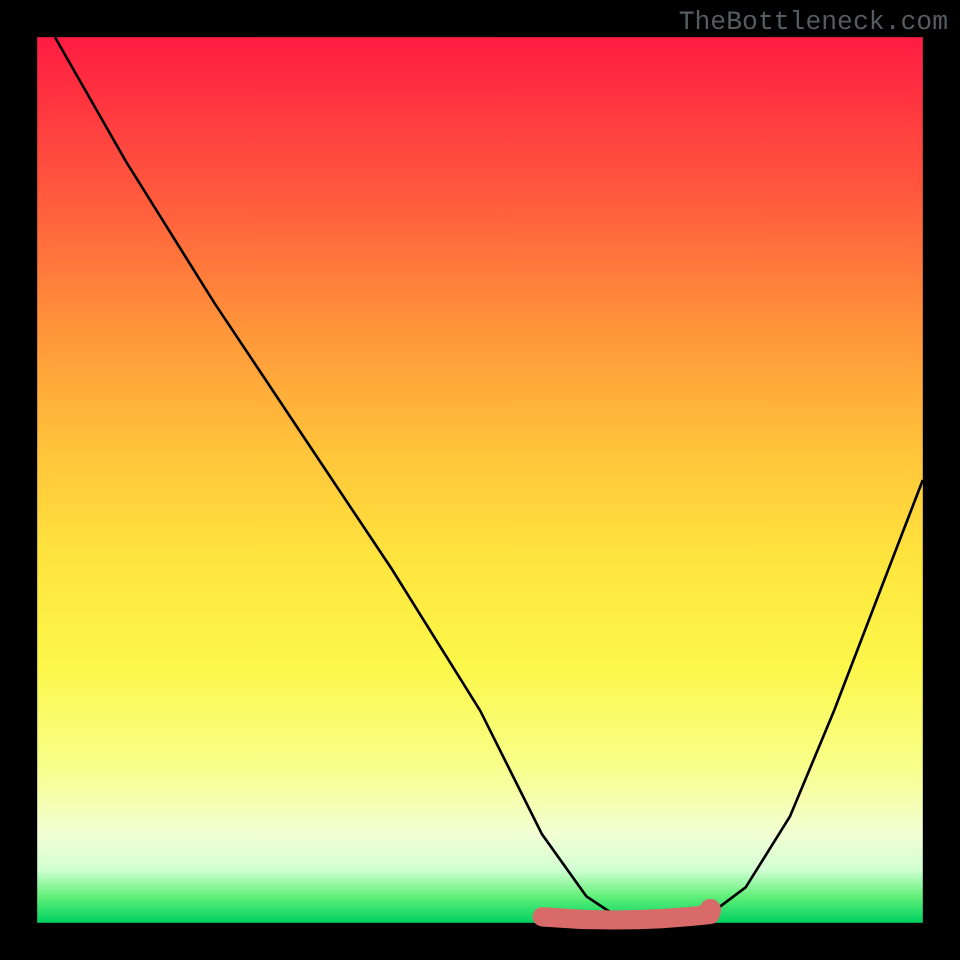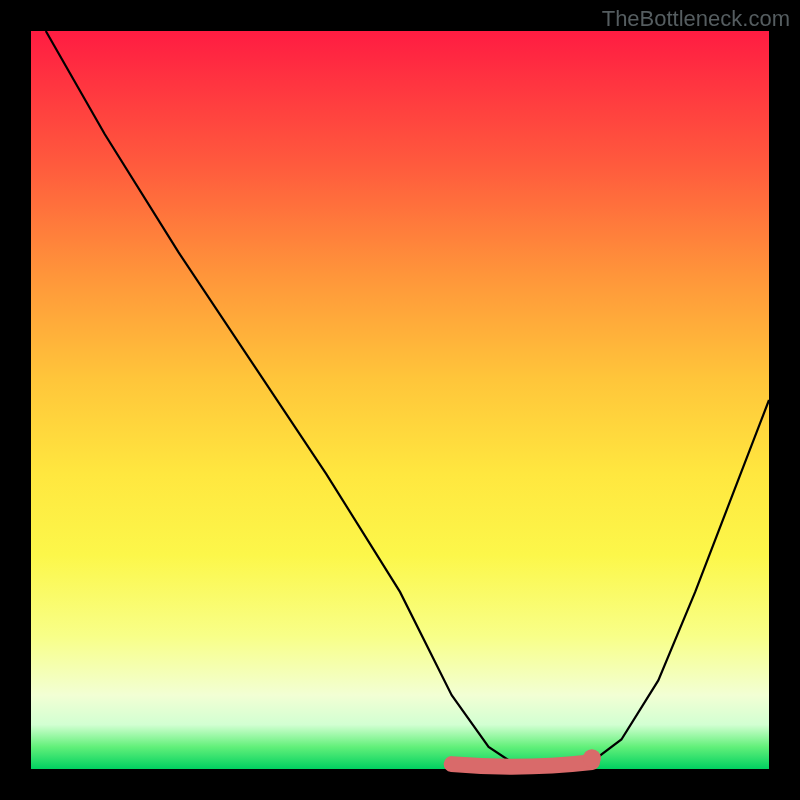--- a/index.html
+++ b/index.html
@@ -14,21 +14,21 @@
     height: 800px;
     background: #000;
     overflow: hidden;
   }
   .watermark {
     position: absolute;
     top: 6px;
     right: 10px;
     color: #555d60;
     font-size: 22px;
-    font-family: Liberation Sans, sans-serif;
+    font-family: Liberation Mono, monospace;
     z-index: 5;
   }
   .plot-area {
     position: absolute;
     left: 31px;
     top: 31px;
     width: 738px;
     height: 738px;
     background: linear-gradient(to bottom,
       #ff1c42 0%,

